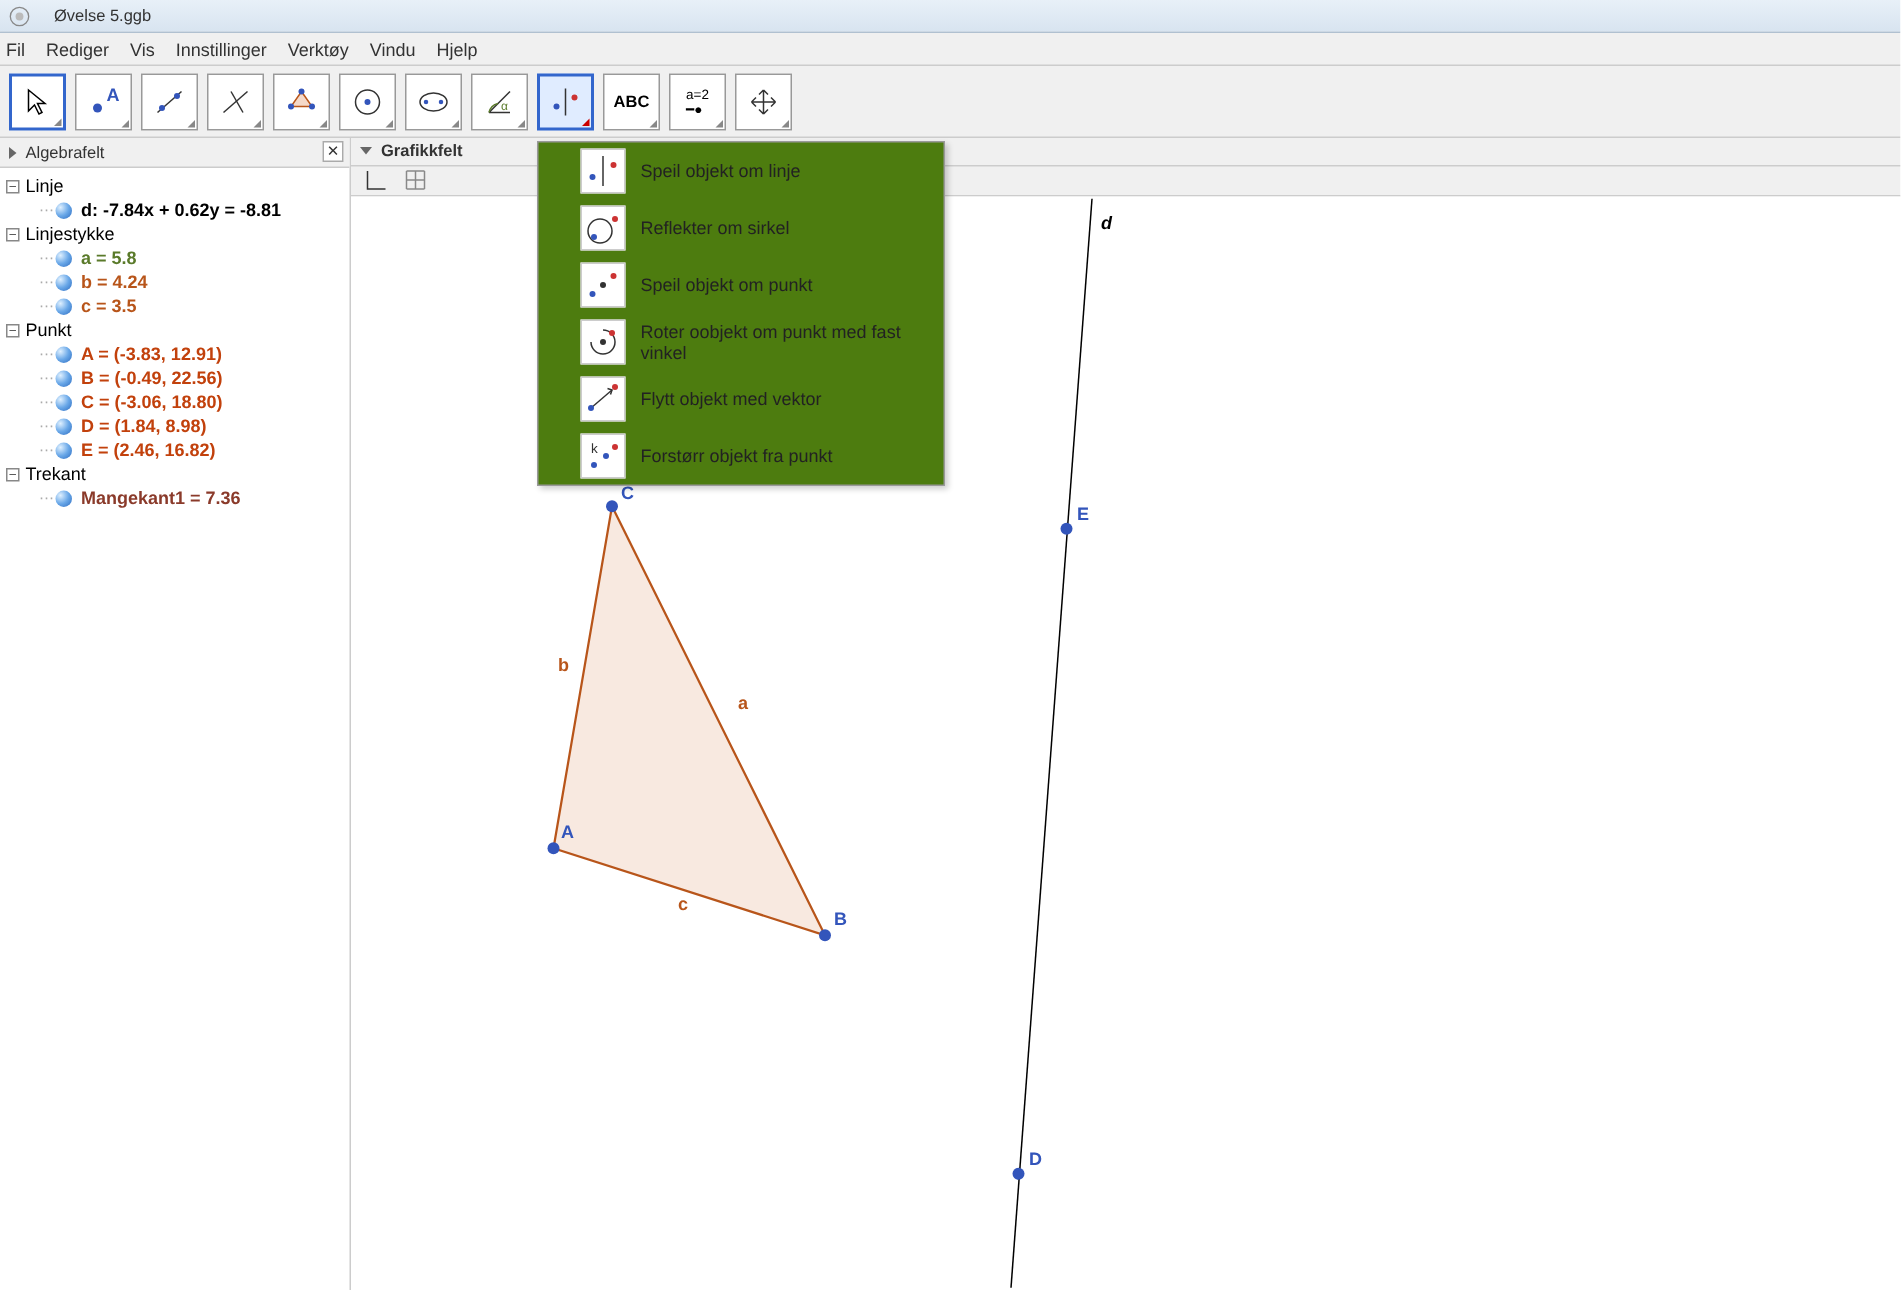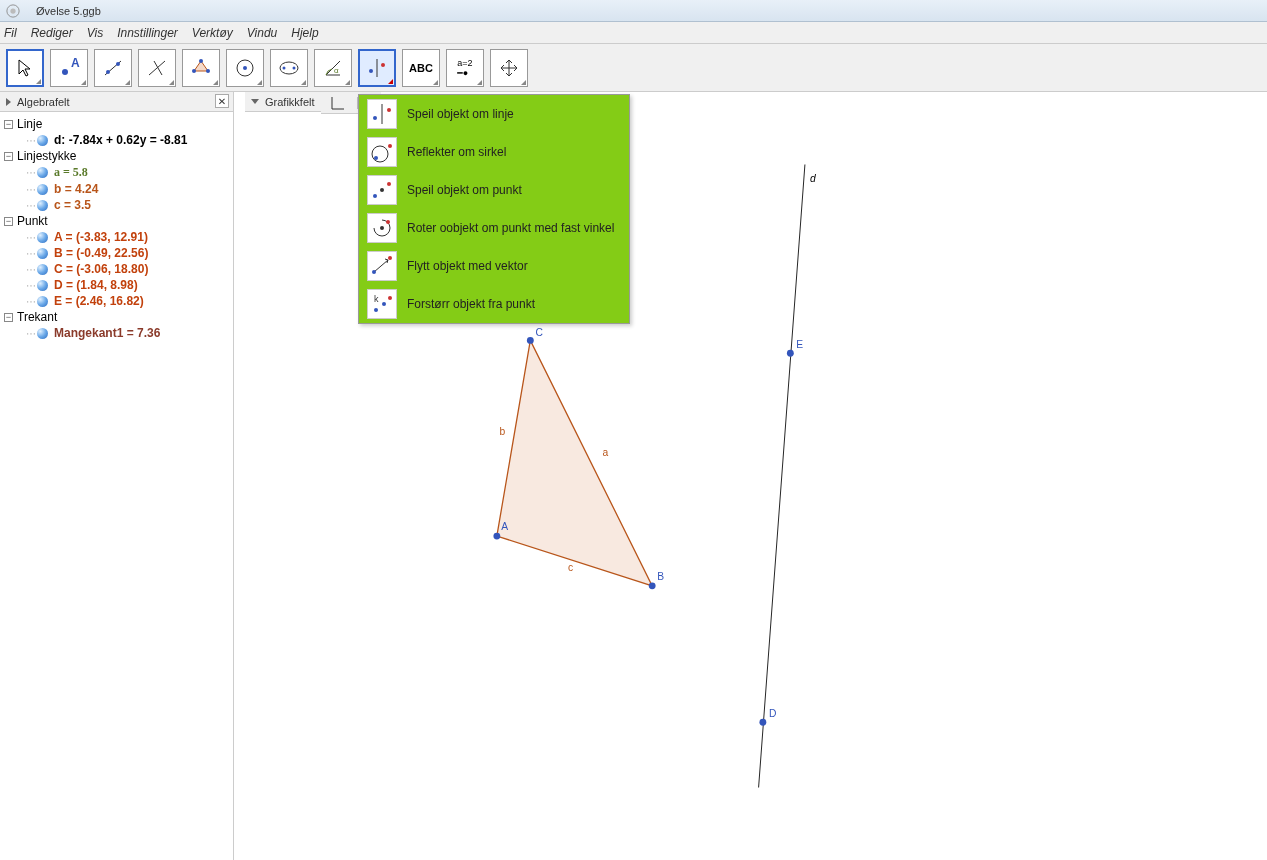--- a/index.html
+++ b/index.html
@@ -3,55 +3,55 @@
 <meta charset="utf-8">
 <style>
 * { box-sizing: border-box; margin: 0; padding: 0; font-family: Arial, sans-serif; }
 body { width: 1267px; height: 860px; background: #fff; font-size: 12px; overflow: hidden; }
 
 .titlebar { height: 22px; background: linear-gradient(#e8f0f8, #d8e4f0); border-bottom: 1px solid #b0c0d0; display: flex; align-items: center; padding: 0 6px; gap: 10px; }
 .titlebar-icon { width: 14px; height: 14px; margin-right: 6px; }
 .titlebar-text { color: #333; font-size: 11px; }
 
 .menubar { height: 22px; background: #f0f0f0; border-bottom: 1px solid #ccc; display: flex; align-items: center; padding: 0 4px; gap: 14px; }
-.menubar span { color: #333; cursor: pointer; font-size: 12px; font-style: italic; }
+.menubar span { color: #333; cursor: pointer; font-size: 12px; }
 
 .toolbar { height: 48px; background: #f0f0f0; border-bottom: 1px solid #ccc; display: flex; align-items: center; padding: 4px 6px; gap: 6px; }
 .tool-btn { width: 38px; height: 38px; border: 1px solid #999; background: #fff; display: flex; align-items: center; justify-content: center; cursor: pointer; position: relative; }
 .tool-btn.selected { border: 2px solid #3366cc; }
 .tool-btn.open { border: 2px solid #3366cc; background: #e0ecff; }
 .tool-tri { position: absolute; right: 1px; bottom: 1px; width: 0; height: 0; border-left: 5px solid transparent; border-bottom: 5px solid #888; }
 .tool-btn.open .tool-tri { border-bottom-color: #c00; }
 
-.main { display: flex; height: calc(860px - 92px); gap: 11px; }
+.main { display: flex; height: calc(860px - 92px); }
 .algebra-panel { width: 234px; border-right: 1px solid #ccc; background: #fff; }
 .panel-header { height: 20px; background: #f0f0f0; border-bottom: 1px solid #ccc; display: flex; align-items: center; padding: 0 6px; font-size: 11px; color: #333; position: relative; }
 .panel-header .tri { width: 0; height: 0; border-top: 4px solid transparent; border-bottom: 4px solid transparent; border-left: 5px solid #666; margin-right: 6px; }
 .panel-header .tri.down { border-left: 4px solid transparent; border-right: 4px solid transparent; border-top: 5px solid #666; border-bottom: none; }
 .panel-header .close { position: absolute; right: 4px; top: 2px; width: 14px; height: 14px; border: 1px solid #aaa; display: flex; align-items: center; justify-content: center; font-size: 10px; cursor: pointer; background: #fff; }
 
 .tree { padding: 4px 2px; font-size: 12px; }
 .tree-cat { display: flex; align-items: center; padding: 1px 2px; cursor: pointer; }
 .tree-cat .box { width: 9px; height: 9px; border: 1px solid #888; display: flex; align-items: center; justify-content: center; font-size: 9px; line-height: 1; margin-right: 4px; color: #555; }
 .tree-item { display: flex; align-items: center; padding: 1px 2px 1px 24px; }
 .ball { width: 11px; height: 11px; border-radius: 50%; background: radial-gradient(circle at 30% 30%, #dff0ff, #6aa8e8, #2a6ac0); margin-right: 6px; flex-shrink: 0; }
 .dots { color: #aaa; letter-spacing: -1px; margin-right: 2px; font-size: 10px; }
 .val { white-space: nowrap; }
 
-.graphics-panel { flex: 1; display: flex; flex-direction: row; position: relative; }
+.graphics-panel { flex: 1; display: flex; flex-direction: column; position: relative; font-weight: bold; }
 .graphics-sub { height: 22px; background: #f0f0f0; border-bottom: 1px solid #ccc; display: flex; align-items: center; padding: 0 8px; gap: 8px; }
 .axes-icon, .grid-icon { width: 18px; height: 18px; cursor: pointer; }
 .canvas { flex: 1; position: relative; background: #fff; }
 
-.dropdown { position: absolute; left: 358px; top: 94px; width: 272px; background: #84cc16; border: 1px solid #999; box-shadow: 2px 2px 4px rgba(0,0,0,0.2); z-index: 100; }
+.dropdown { position: absolute; left: 358px; top: 94px; width: 272px; background: #4d7c0f; border: 1px solid #999; box-shadow: 2px 2px 4px rgba(0,0,0,0.2); z-index: 100; padding-left: 20px; }
 .dd-item { display: flex; align-items: center; padding: 4px 8px; cursor: pointer; gap: 10px; }
 .dd-icon { width: 30px; height: 30px; border: 1px solid #ccc; background: #fff; display: flex; align-items: center; justify-content: center; flex-shrink: 0; }
 .dd-label { font-size: 12px; color: #222; }
 
-.colA { color: #5a7a2a; font-weight: bold; font-family: Liberation Serif, serif; }
+.colA { color: #5a7a2a; font-weight: bold; }
 .colB { color: #b8551a; font-weight: bold; }
 .colC { color: #c2410c; font-weight: bold; }
 .colD { color: #8a3a2a; font-weight: bold; }
 .bold { font-weight: bold; }
 </style>
 </head>
 <body>
 
 <div class="titlebar">
   <svg class="titlebar-icon" viewBox="0 0 16 16">

